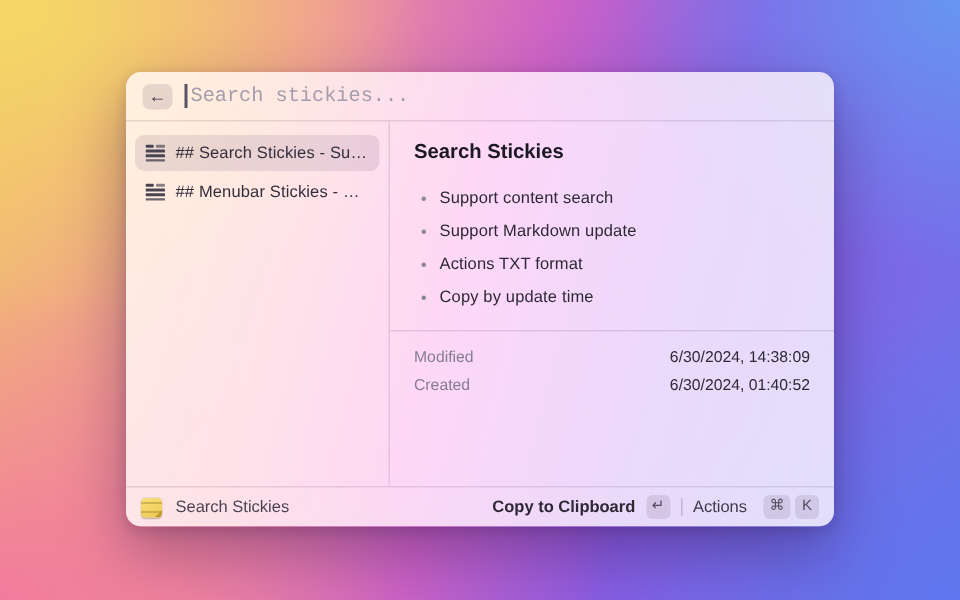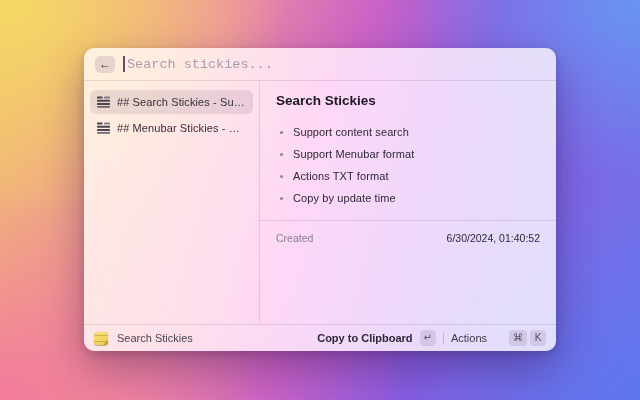--- a/index.html
+++ b/index.html
@@ -110,21 +110,21 @@
   .footer-right { margin-left: auto; display: flex; align-items: center; gap: 7px; justify-content: center; }
   .primary-action { display: flex; align-items: center; gap: 7px; }
   .primary-label { font-size: 11px; font-weight: 700; color: #2d2834; }
   .key-badge {
     min-width: 16px; height: 16px; padding: 0 4px; border-radius: 4px;
     background: rgba(70,40,80,0.12); color: #544d5e;
     display: flex; align-items: center; justify-content: center;
     font-size: 10px; line-height: 1;
   }
   .footer-sep { width: 1px; height: 12px; background: rgba(70,40,80,0.22); }
-  .actions-group { display: flex; align-items: center; gap: 22px; }
+  .actions-group { display: flex; align-items: center; gap: 11px; }
   .actions-label { font-size: 11px; color: #3f3949; }
   .keys-pair { display: flex; gap: 3px; }
 </style>
 </head>
 <body>
 
 <div class="window">
 
   <div class="search-bar">
     <div class="back-btn">
@@ -159,27 +159,31 @@
         </svg>
         <span class="list-row-label">## Menubar Stickies  - Support...</span>
       </div>
     </div>
 
     <div class="detail-pane">
       <div class="md-section">
         <h1 class="detail-title">Search Stickies</h1>
         <ul class="bullet-list">
           <li>Support content search</li>
-          <li>Support Menubar format</li>
+          <li>Support Markdown update</li>
           <li>Actions TXT format</li>
           <li>Copy by update time</li>
         </ul>
       </div>
       <div class="meta-divider"></div>
       <div class="meta-rows">
+        <div class="meta-row">
+          <span class="meta-label">Modified</span>
+          <span class="meta-value">6/30/2024, 14:38:09</span>
+        </div>
         <div class="meta-row">
           <span class="meta-label">Created</span>
           <span class="meta-value">6/30/2024, 01:40:52</span>
         </div>
       </div>
     </div>
   </div>
 
   <div class="footer">
     <div class="app-chip">

